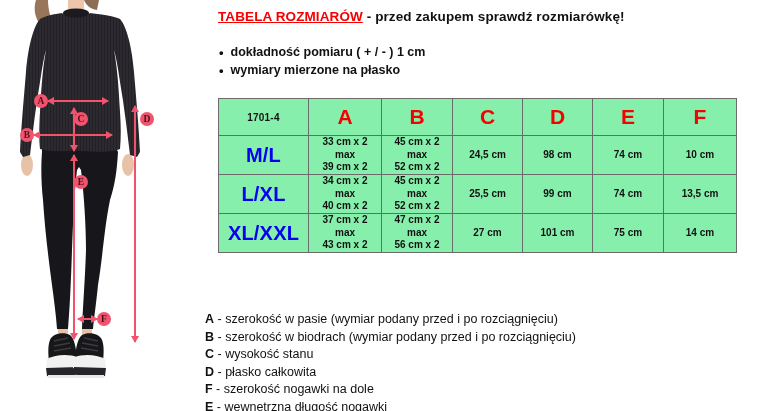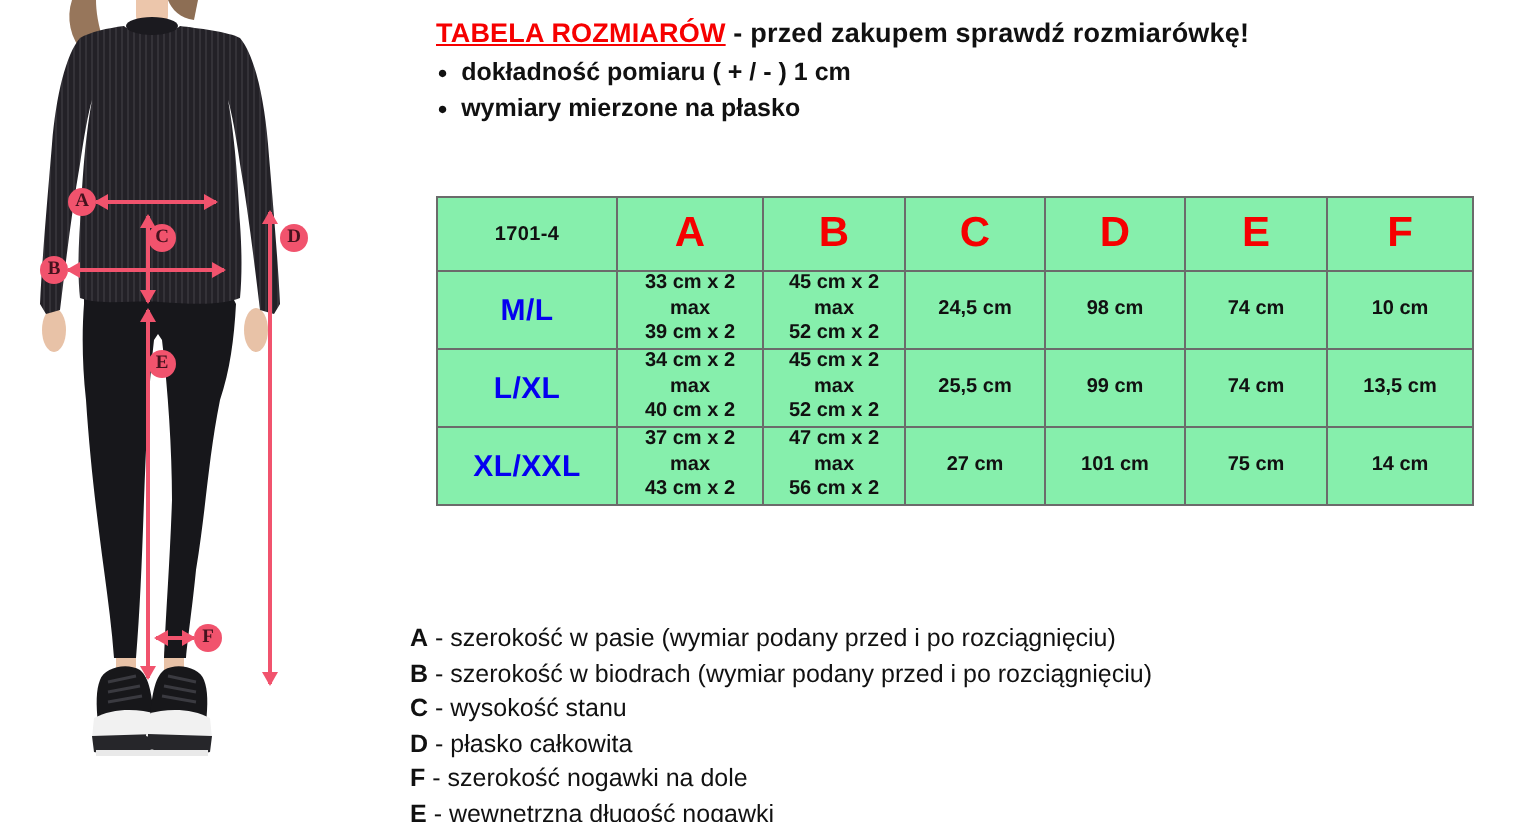--- a/index.html
+++ b/index.html
@@ -9,32 +9,32 @@
     --border:#6b6b6b;
     --ink:#111111;
   }
   *{margin:0;padding:0;box-sizing:border-box;}
   body{background:#ffffff;font-family:"Liberation Sans",sans-serif;color:var(--ink);}
   .screen{position:relative;width:768px;height:411px;background:#ffffff;overflow:hidden;}
 
   
   .page-title{position:absolute;left:218px;top:9px;font-size:13.5px;font-weight:bold;letter-spacing:.1px;white-space:nowrap;}
   .page-title .hl{color:var(--red);text-decoration:underline;}
-  .bullets{position:absolute;left:219px;top:28px;font-size:12.5px;font-weight:bold;line-height:17.5px;}
+  .bullets{position:absolute;left:219px;top:44px;font-size:12.5px;font-weight:bold;line-height:17.5px;}
   .bullet-line{display:flex;}
   .bullet-line::before{content:"•";margin-right:7px;font-size:13px;}
 
   
   table.size-table{position:absolute;left:218px;top:98px;width:518px;border-collapse:collapse;table-layout:fixed;background:#86efac;}
   table.size-table td{border:1px solid var(--border);text-align:center;vertical-align:middle;padding:0;}
   tr.head-row td{height:37px;}
   tr.data-row td{height:39px;}
   .code-cell{font-size:10px;font-weight:bold;letter-spacing:.2px;}
   .col-letter{font-size:21px;font-weight:bold;color:var(--red);}
-  .size-cell{font-size:15px;font-weight:bold;color:var(--blue);letter-spacing:.2px;}
+  .size-cell{font-size:20px;font-weight:bold;color:var(--blue);letter-spacing:.2px;}
   .data-cell{font-size:10px;font-weight:bold;line-height:12.5px;white-space:pre-line;}
 
   
   .legend{position:absolute;left:205px;top:275px;font-size:12.5px;line-height:17.6px;margin-top:36px;}
   .legend .letter{font-weight:bold;}
 
   
   .figure-wrap{position:absolute;left:0;top:0;width:200px;height:411px;}
   .annotations{position:absolute;left:0;top:0;width:200px;height:411px;pointer-events:none;}
   .measure-line{position:absolute;background:var(--pink);}

